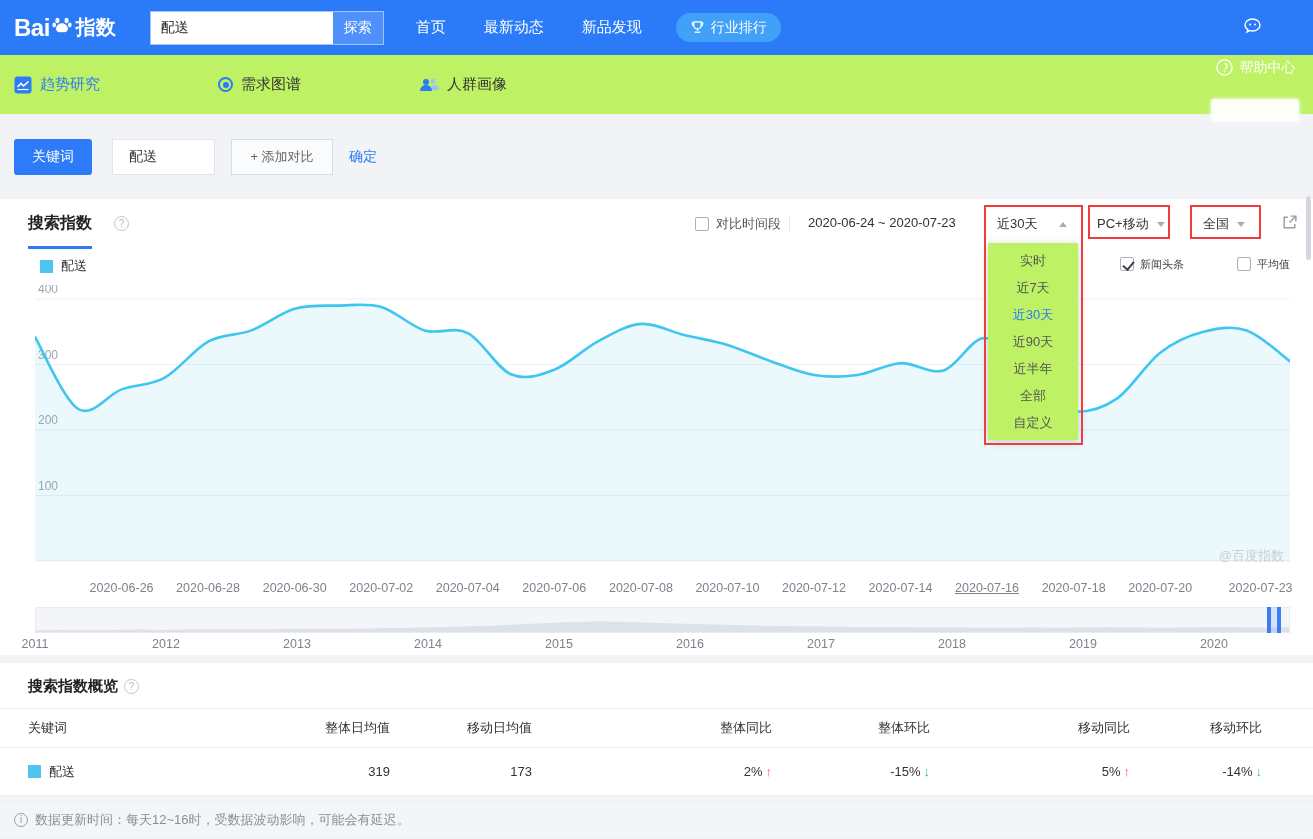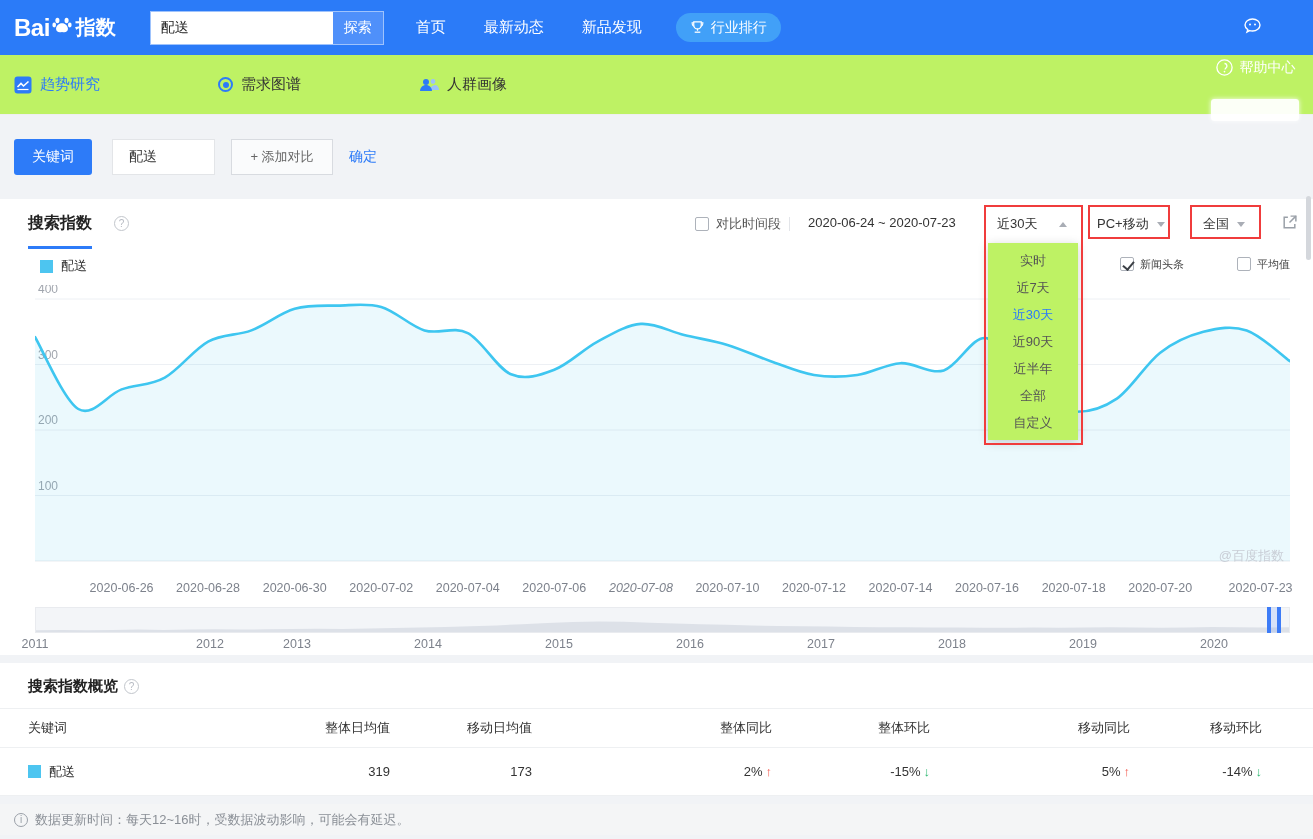--- a/index.html
+++ b/index.html
@@ -301,42 +301,42 @@
      </svg>
       <div class="watermark">@百度指数</div>
     </div>
     <div class="x-axis">
         <span style="left: 6.9%;">2020-06-26</span>
         <span style="left: 13.79%;">2020-06-28</span>
         <span style="left: 20.69%;">2020-06-30</span>
         <span style="left: 27.59%;">2020-07-02</span>
         <span style="left: 34.48%;">2020-07-04</span>
         <span style="left: 41.38%;">2020-07-06</span>
-        <span style="left: 48.28%; font-style: italic;">2020-07-08</span>
+        <span style="left: 48.28%;">2020-07-08</span>
         <span style="left: 55.17%;">2020-07-10</span>
         <span style="left: 62.07%;">2020-07-12</span>
         <span style="left: 68.97%;">2020-07-14</span>
-        <span style="left: 75.86%;">2020-07-16</span>
+        <span style="left: 75.86%; text-decoration: underline;">2020-07-16</span>
         <span style="left: 82.76%;">2020-07-18</span>
         <span style="left: 89.66%;">2020-07-20</span>
         <span class="last" style="left: 100%;">2020-07-23</span>
       </div>
 
     <div class="scrubber">
       <div class="mini"><svg width="1253" height="24">
             <polygon points="0,24 0.0,22.2 25.6,21.9 51.1,22.2 76.7,21.9 102.3,21.6 127.9,21.9 153.4,21.6 179.0,21.3 204.6,21.6 230.1,21.3 255.7,21.0 281.3,20.7 306.9,21.0 332.4,20.4 358.0,20.1 383.6,19.5 409.1,18.9 434.7,18.3 460.3,17.4 485.9,16.2 511.4,15.0 537.0,14.1 562.6,13.5 588.1,13.8 613.7,14.7 639.3,15.6 664.9,16.2 690.4,16.8 716.0,17.4 741.6,18.0 767.1,18.3 792.7,18.6 818.3,18.9 843.9,19.2 869.4,19.2 895.0,19.5 920.6,19.5 946.1,19.8 971.7,19.8 997.3,19.5 1022.9,19.8 1048.4,19.5 1074.0,19.2 1099.6,19.5 1125.1,19.8 1150.7,19.5 1176.3,18.9 1201.9,19.2 1227.4,19.5 1253.0,19.2 1253,24" fill="#dde1e8"></polygon>
           </svg></div>
       <div class="scrub-handle">
         <span class="bar"></span>
         <span class="bar"></span>
       </div>
     </div>
     <div class="years">
         <span style="left: 0px;">2011</span>
-        <span style="left: 131px; margin-left: 44px;">2012</span>
+        <span style="left: 131px;">2012</span>
         <span style="left: 262px;">2013</span>
         <span style="left: 393px;">2014</span>
         <span style="left: 524px;">2015</span>
         <span style="left: 655px;">2016</span>
         <span style="left: 786px;">2017</span>
         <span style="left: 917px;">2018</span>
         <span style="left: 1048px;">2019</span>
         <span style="left: 1179px;">2020</span>
       </div>
   </section>

